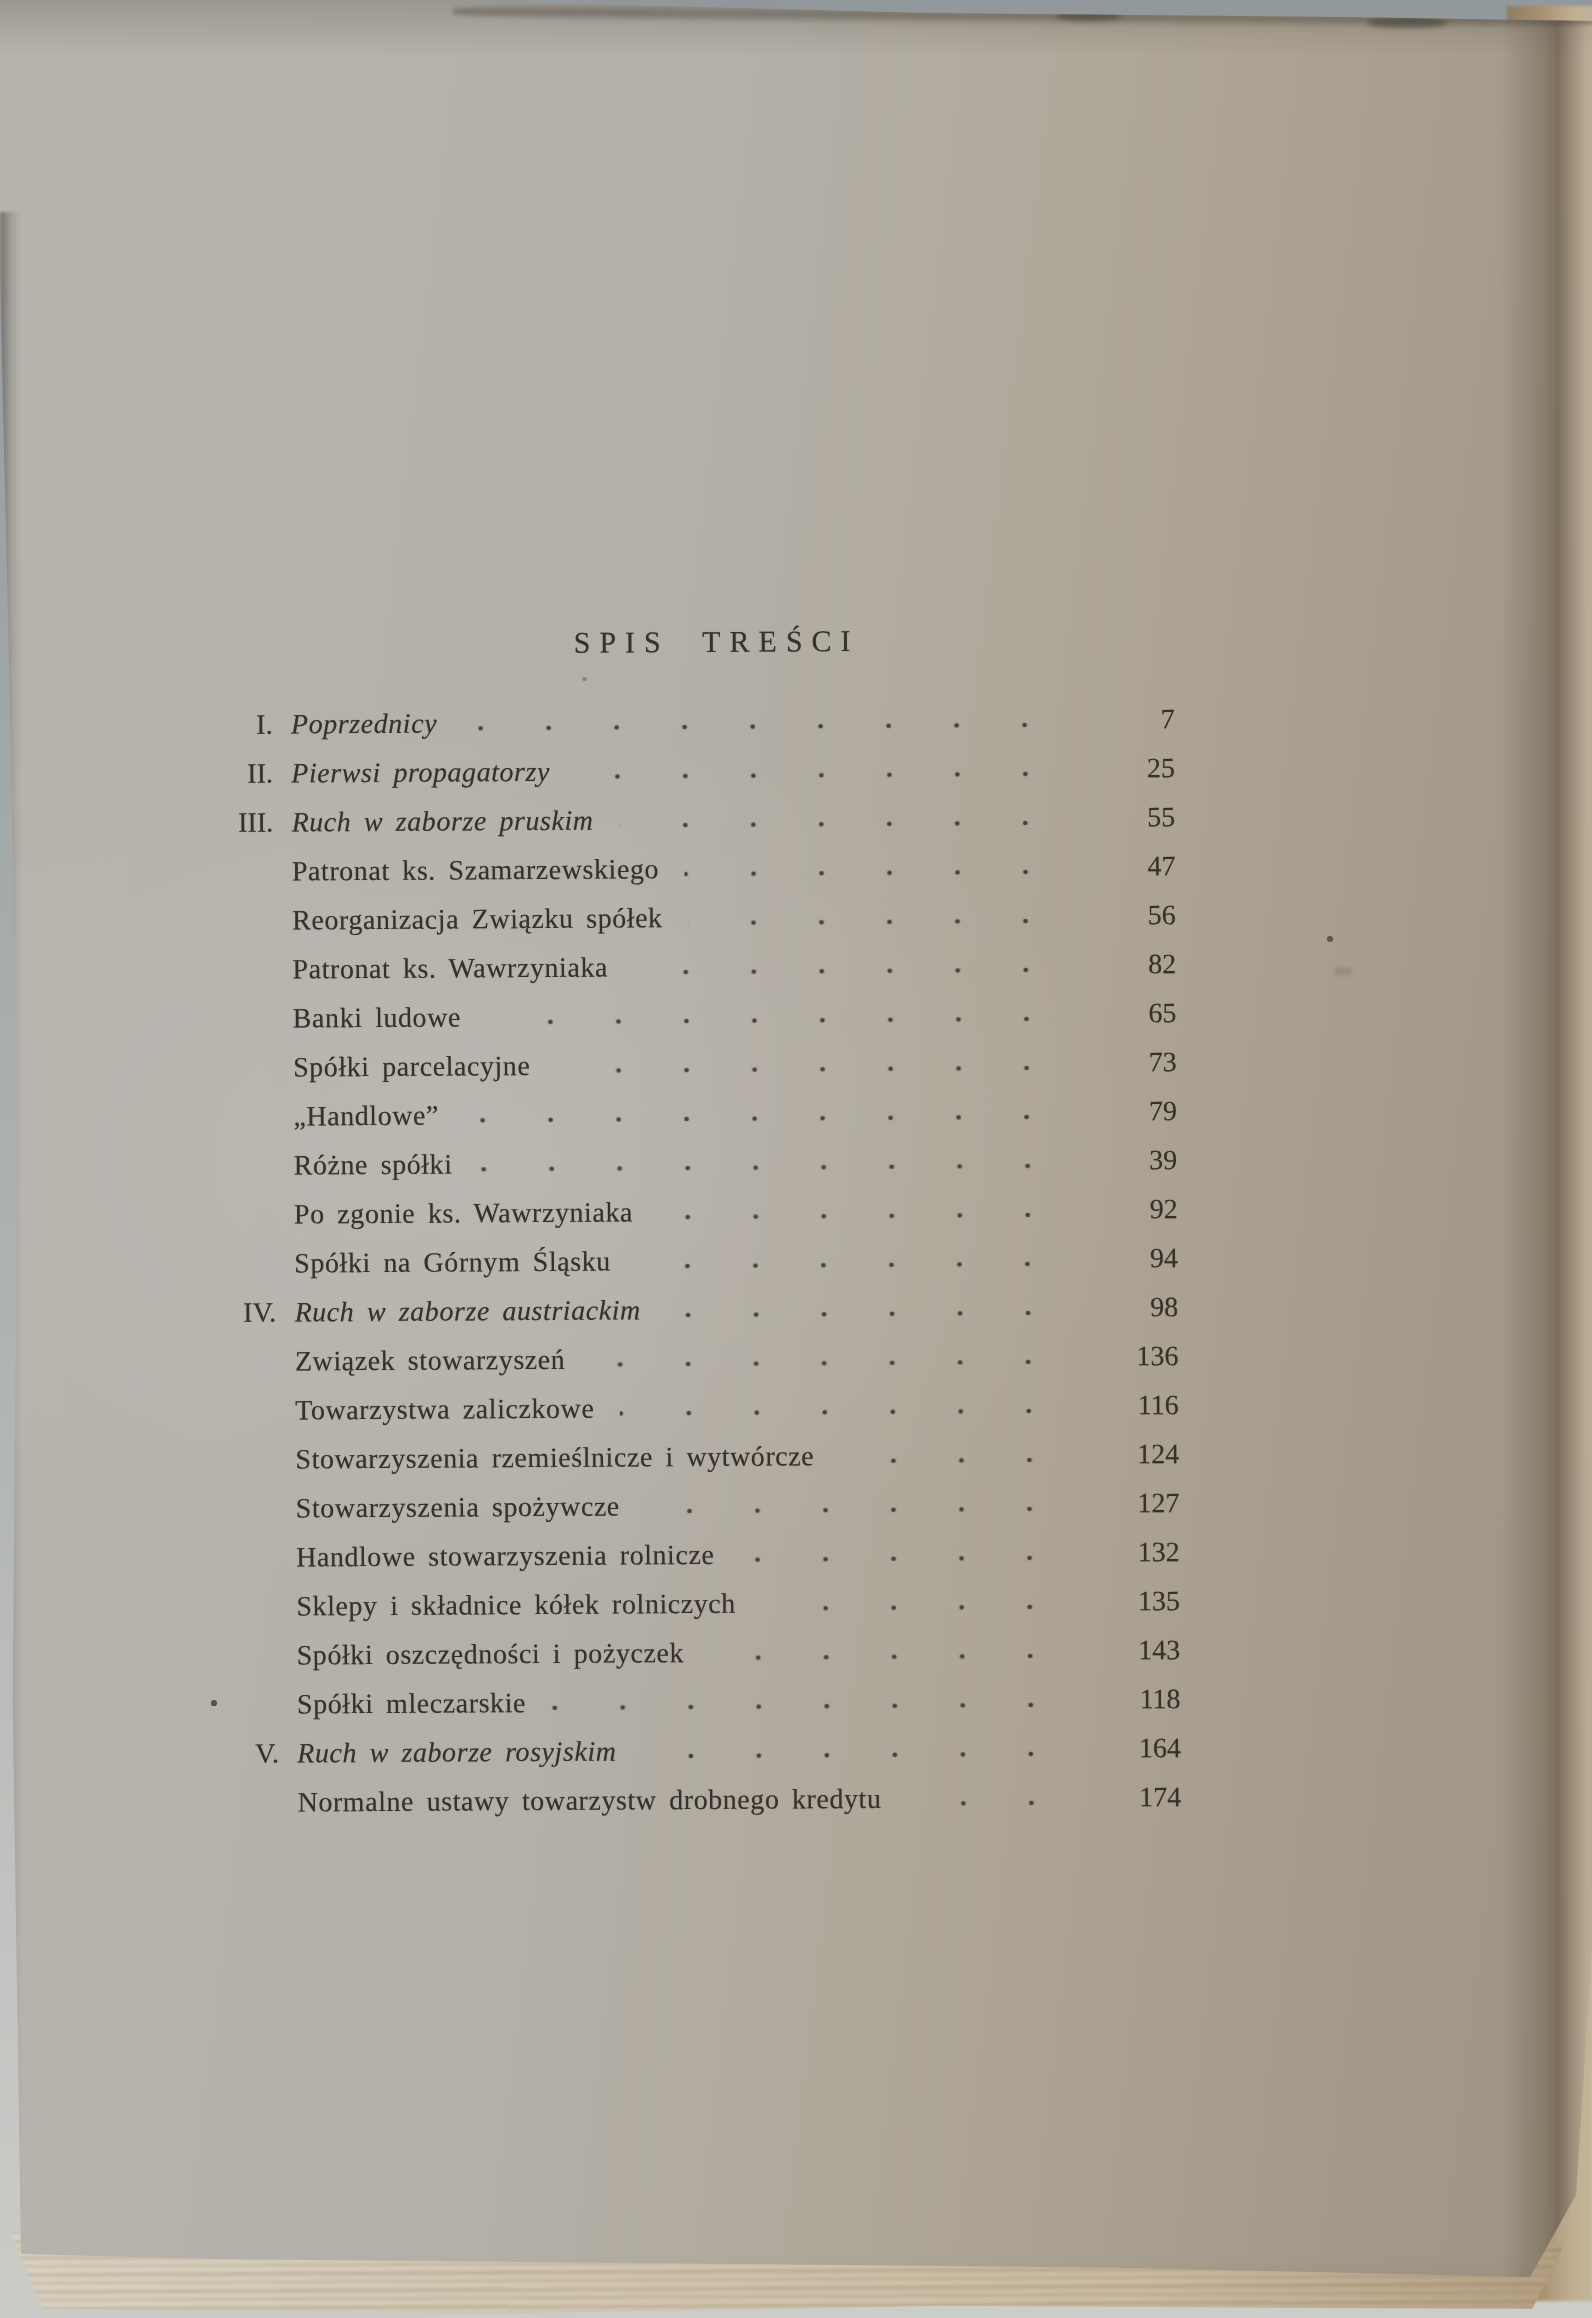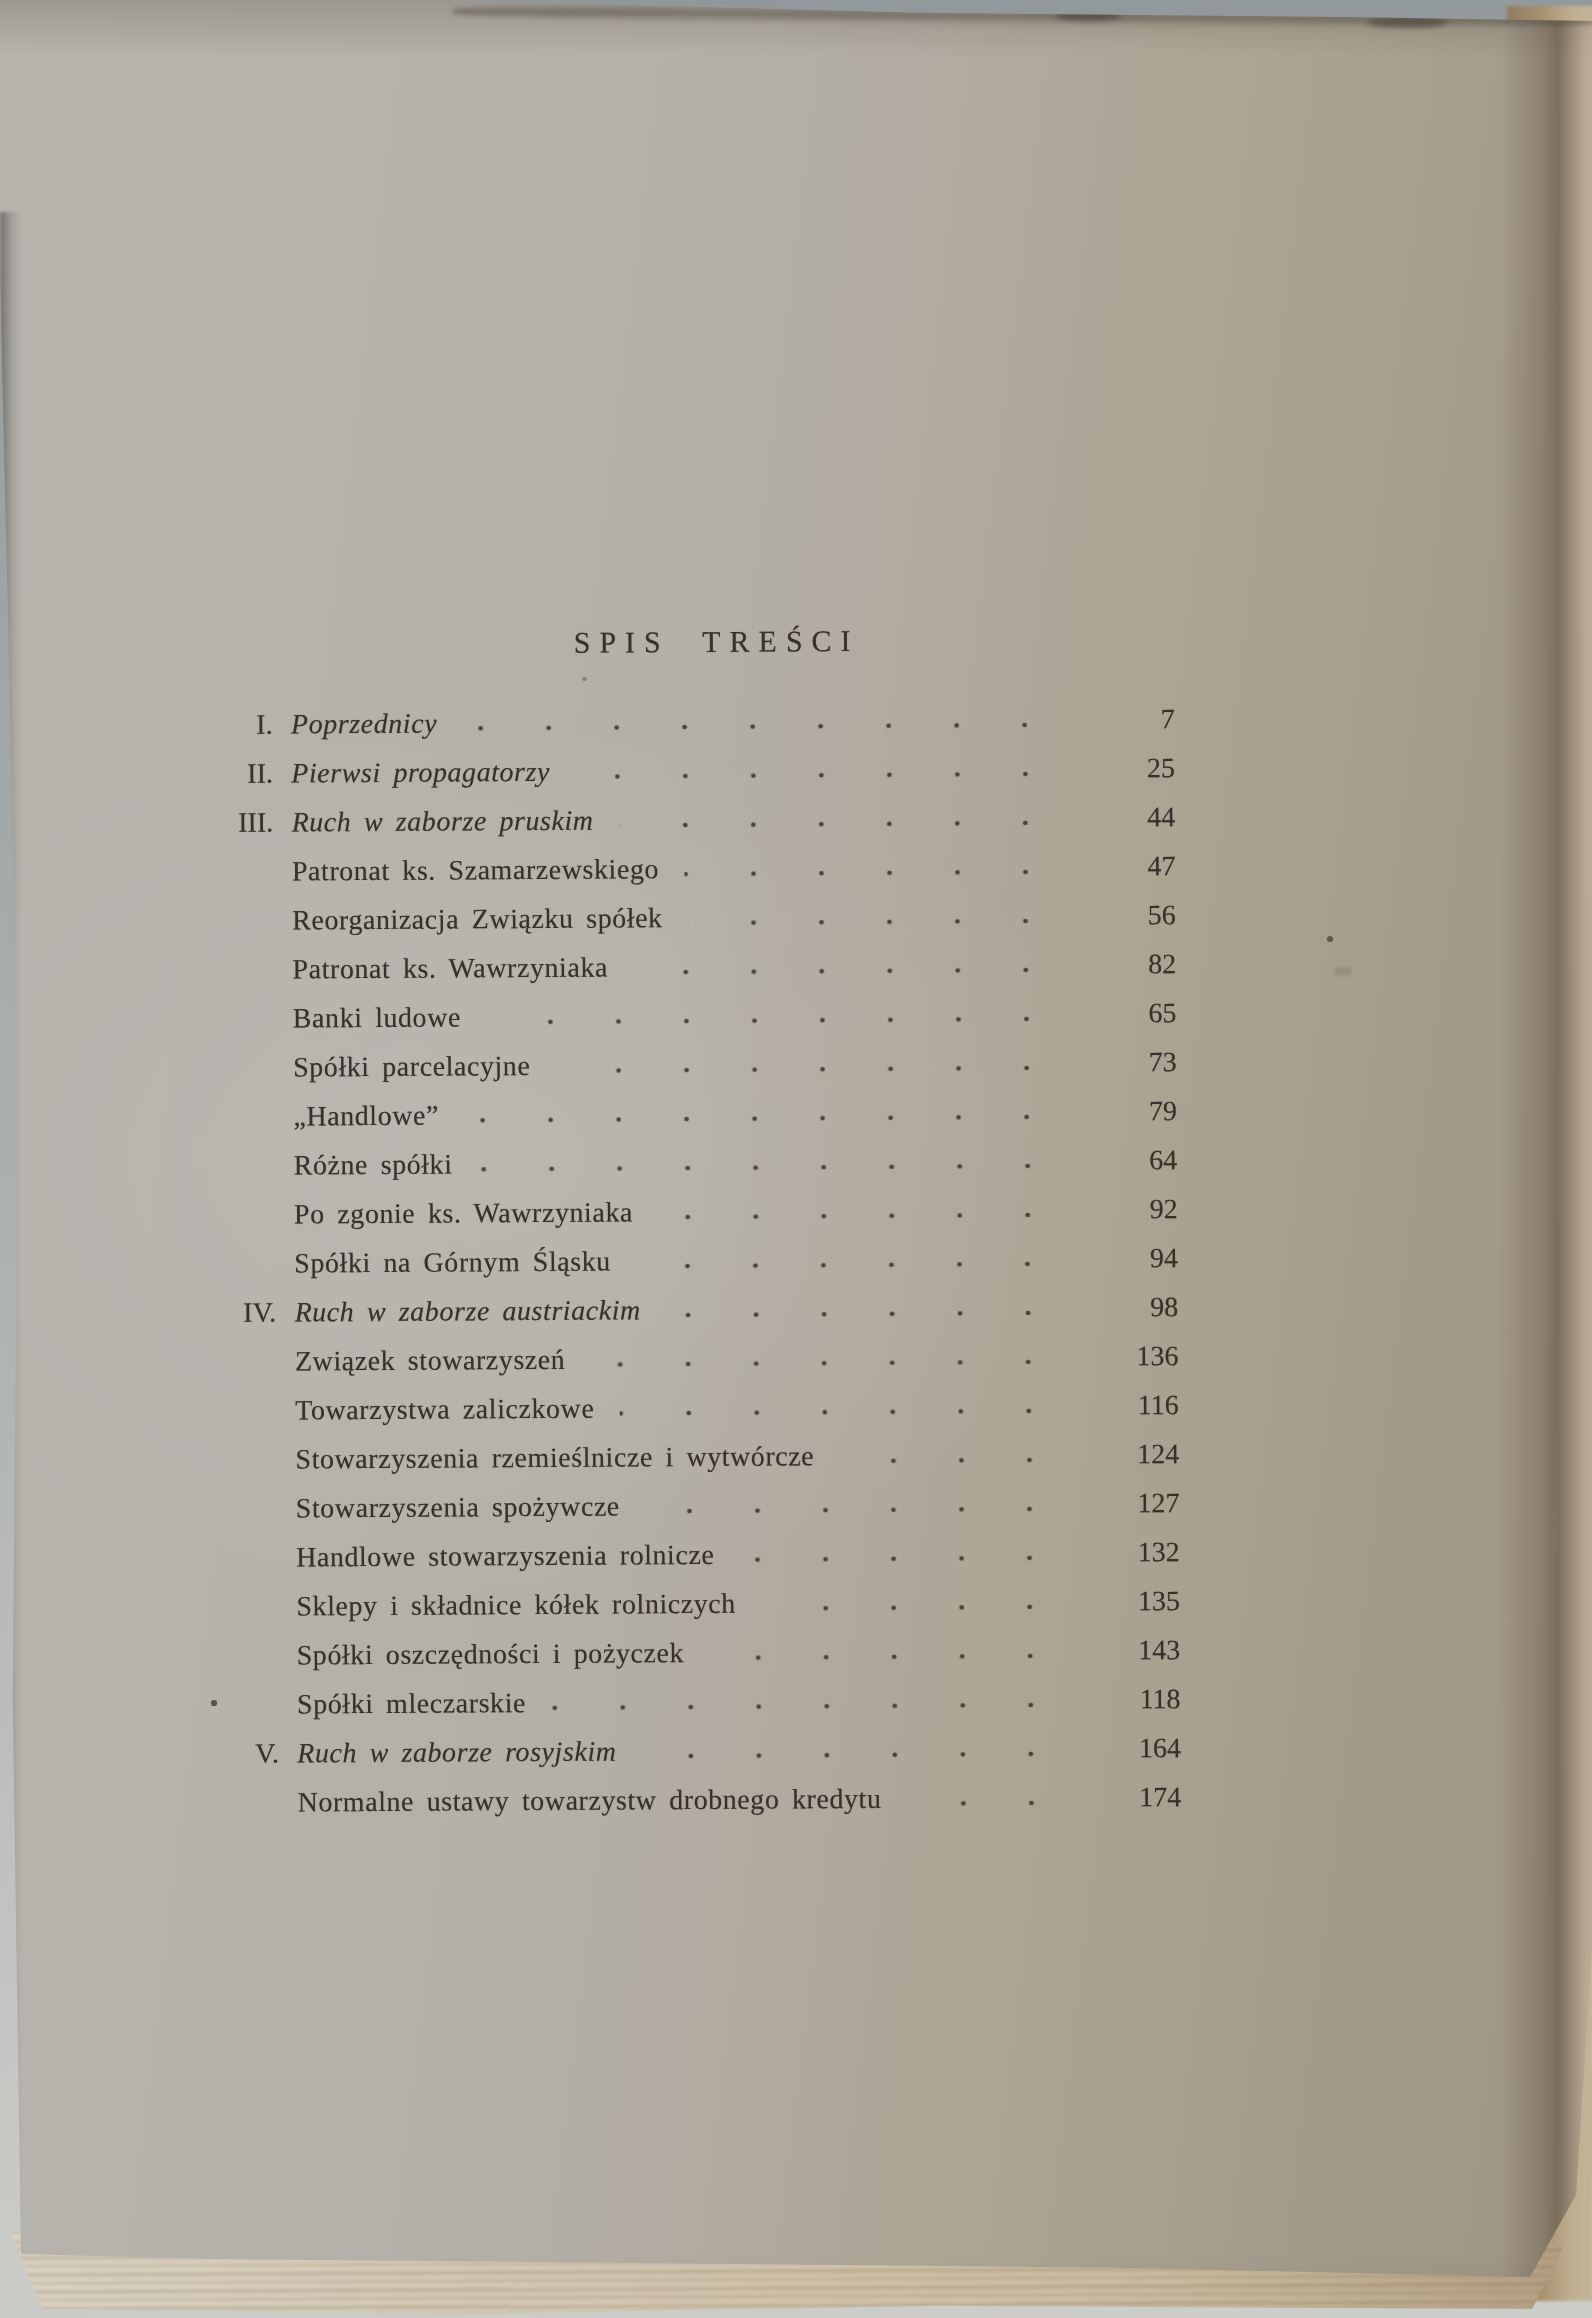--- a/index.html
+++ b/index.html
@@ -135,21 +135,21 @@
     <span class="num">II.</span>
     <span class="label">Pierwsi propagatorzy</span>
     <span class="leader"></span>
     <span class="pg">25</span>
   </div>
 
   <div class="row italic">
     <span class="num">III.</span>
     <span class="label">Ruch w zaborze pruskim</span>
     <span class="leader"></span>
-    <span class="pg">44</span>
+    <span class="pg">55</span>
   </div>
 
   <div class="row">
     <span class="num"></span>
     <span class="label">Patronat ks. Szamarzewskiego</span>
     <span class="leader"></span>
     <span class="pg">47</span>
   </div>
 
   <div class="row">
@@ -184,21 +184,21 @@
     <span class="num"></span>
     <span class="label">„Handlowe”</span>
     <span class="leader"></span>
     <span class="pg">79</span>
   </div>
 
   <div class="row">
     <span class="num"></span>
     <span class="label">Różne spółki</span>
     <span class="leader"></span>
-    <span class="pg">64</span>
+    <span class="pg">39</span>
   </div>
 
   <div class="row">
     <span class="num"></span>
     <span class="label">Po zgonie ks. Wawrzyniaka</span>
     <span class="leader"></span>
     <span class="pg">92</span>
   </div>
 
   <div class="row">

